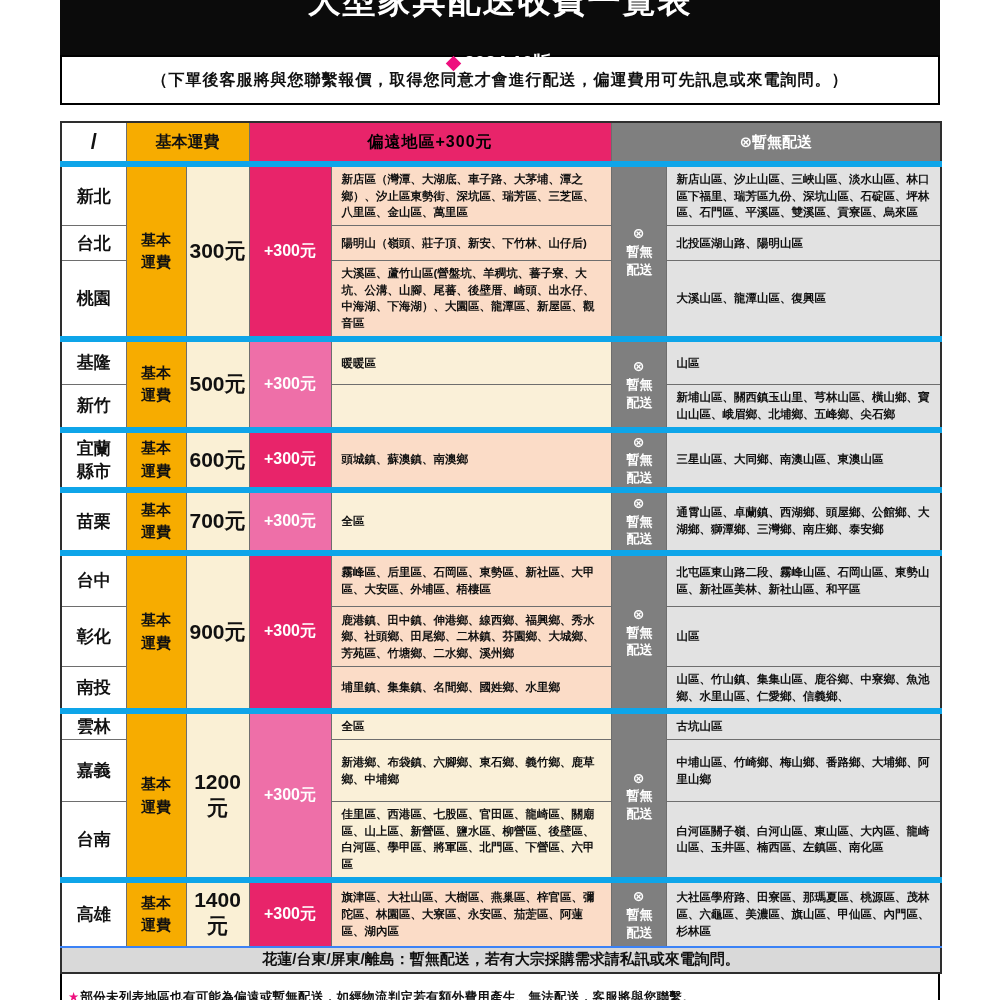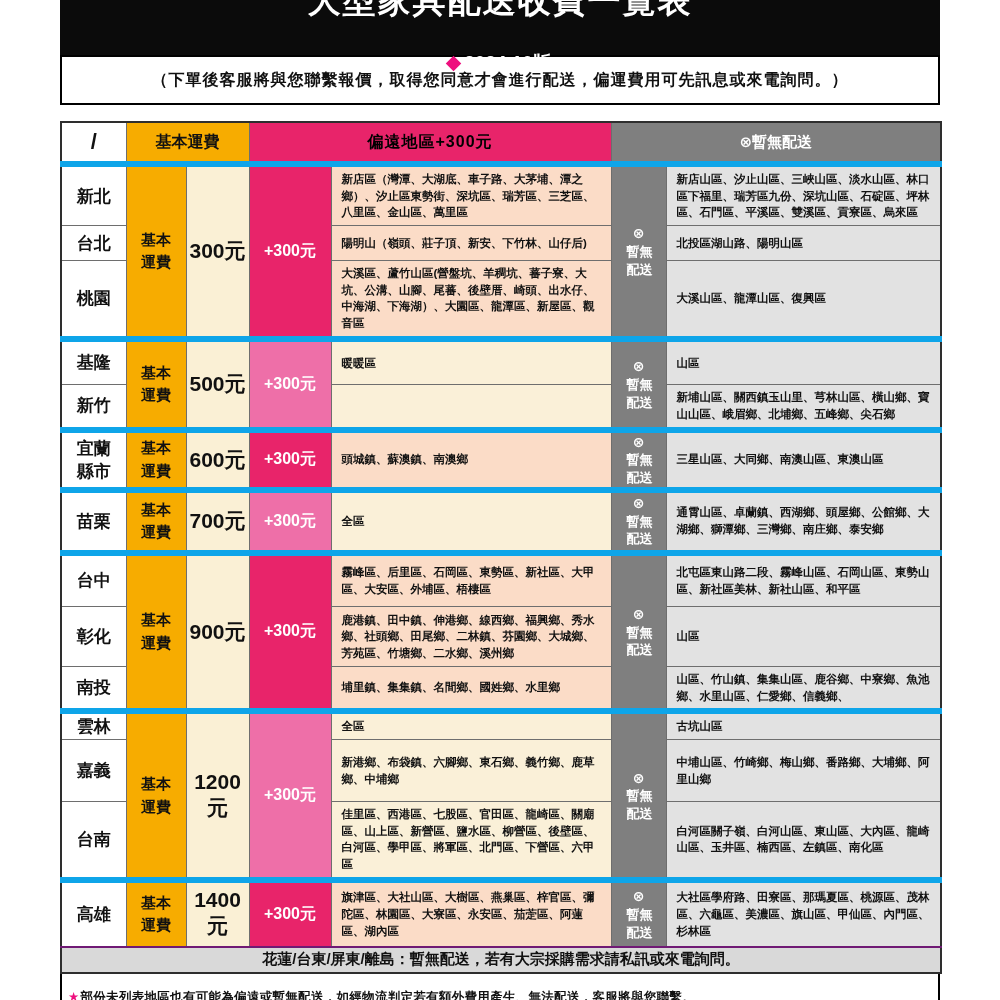--- a/index.html
+++ b/index.html
@@ -71,21 +71,21 @@
   td.remote-cell.accent-deep  { background: #fbdcc7; }
   td.remote-cell.accent-light { background: #faf0d8; }
   td.nd-cell { background: #7f7f7f; color: #fff; text-align: center; font-size: 13px; line-height: 1.35; }
   .nd-icon { display: block; font-size: 14px; }
   .nd-text { display: inline-block; width: 28px; text-align: right; }
   td.ndlist-cell { background: #e2e2e2; font-size: 11.5px; line-height: 1.45; padding: 4px 10px; vertical-align: middle; }
 
   tr.footer-row { height: 26px; }
   tr.footer-row td {
     background: #d9d9d9; text-align: center; font-size: 15px;
-    border-top: 2px solid #701a75;
+    border-top: 2px solid #3b82f6;
   }
 
   
   .notes-box {
     border: 2px solid #000; border-top: none;
     background: #fff;
     padding: 12px 6px 8px 6px;
   }
   .note-line { font-size: 12.5px; line-height: 1.85; letter-spacing: 0.3px; }
   .note-star { color: #ee0f7e; margin-right: 1px; }

